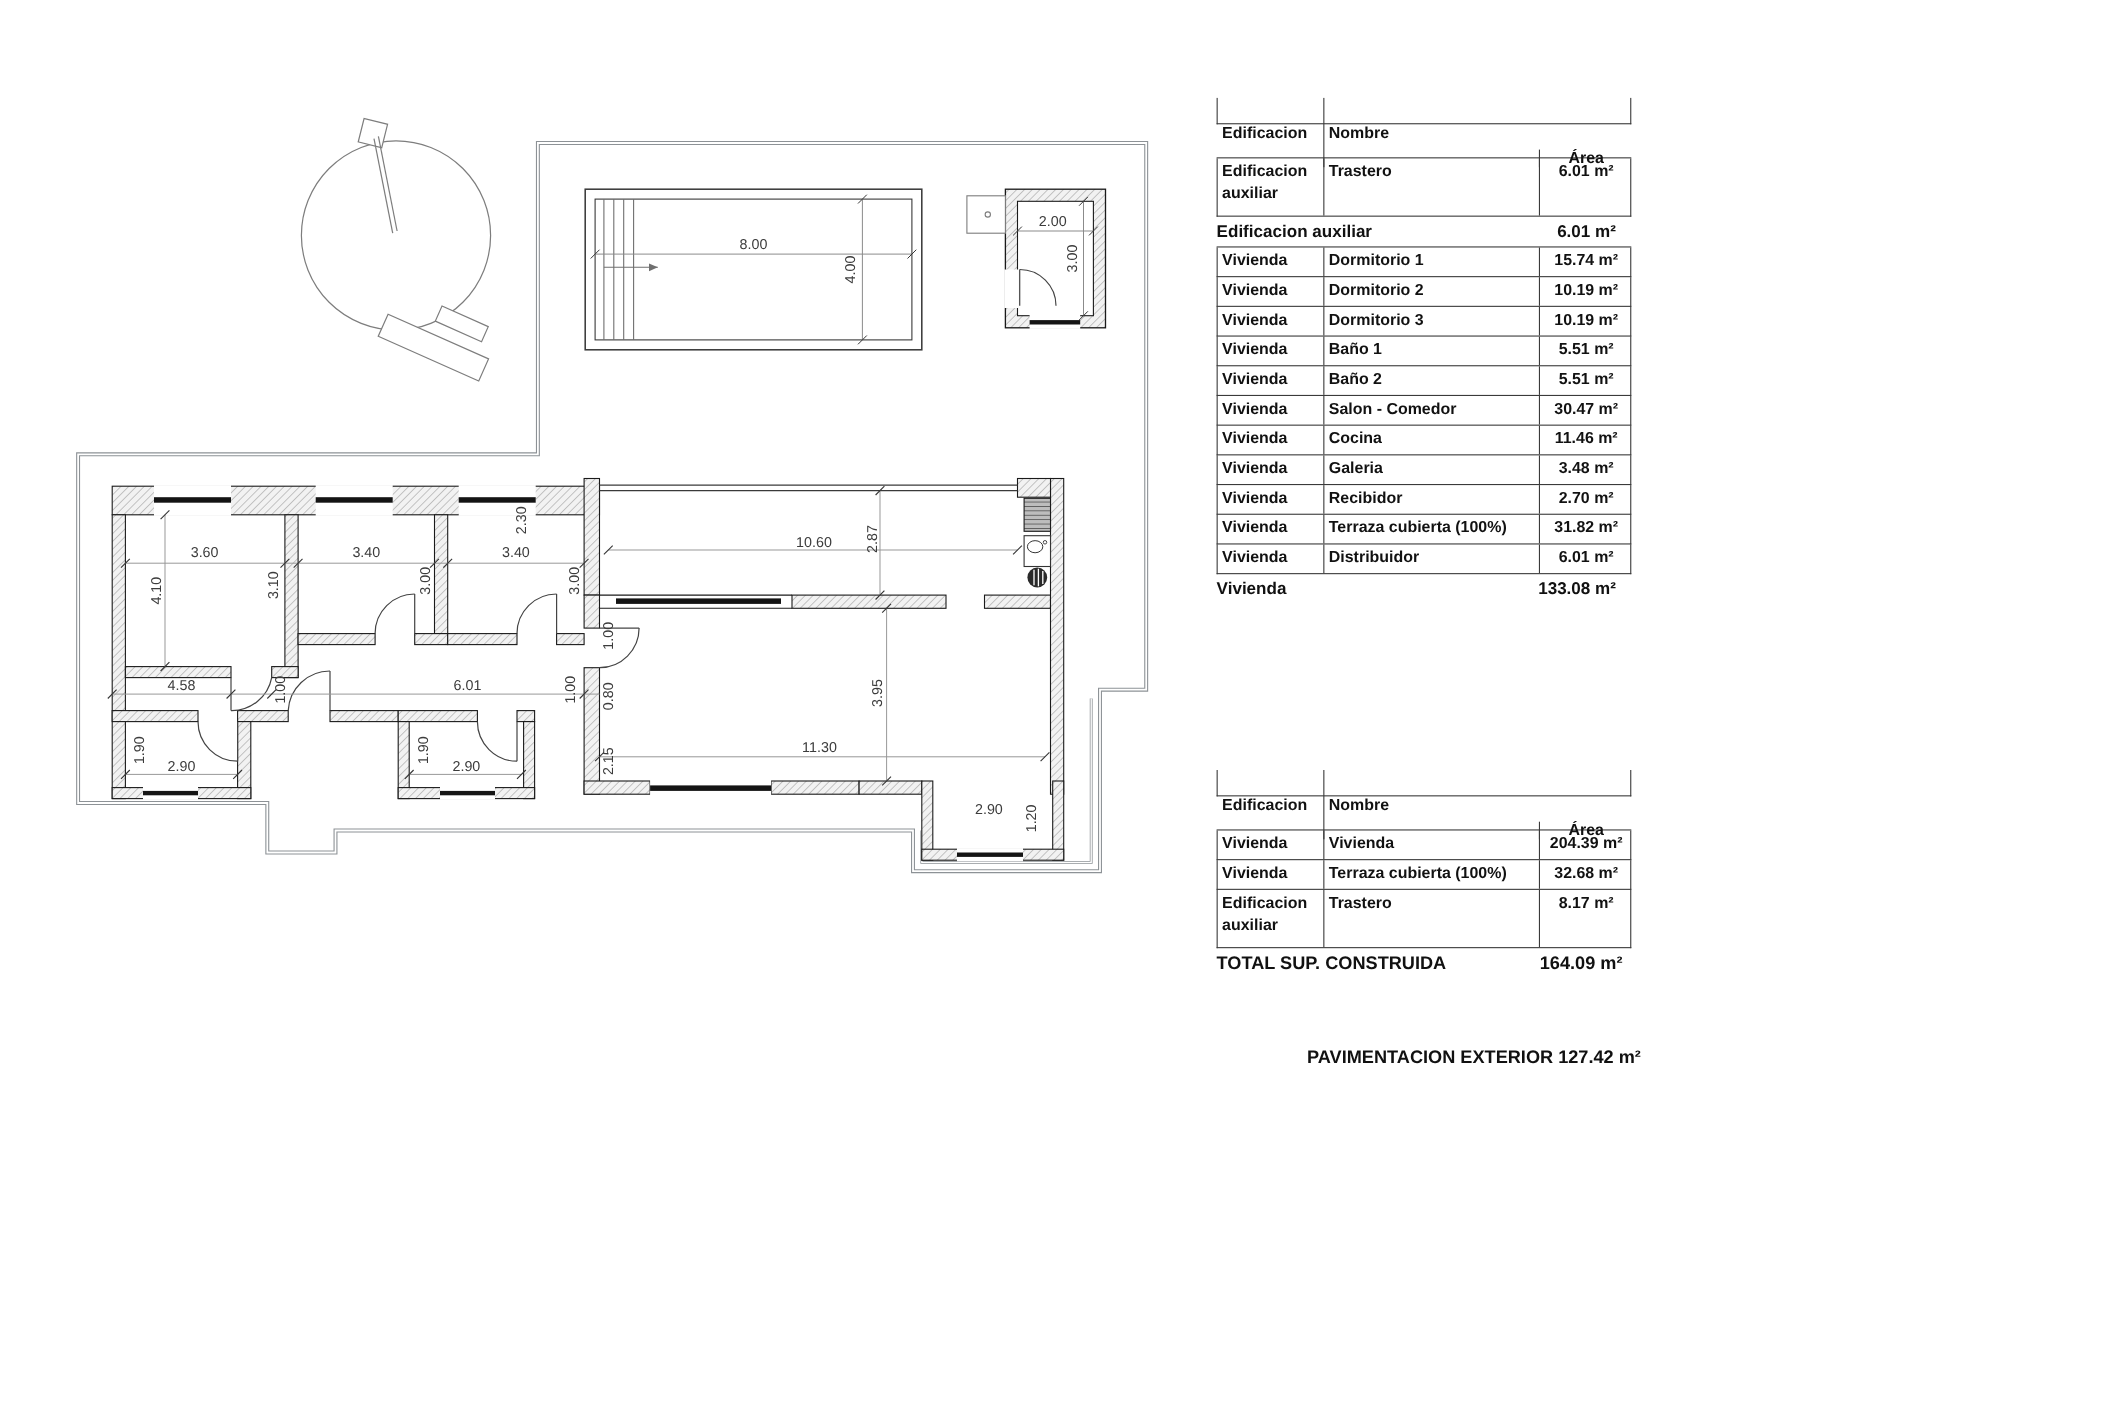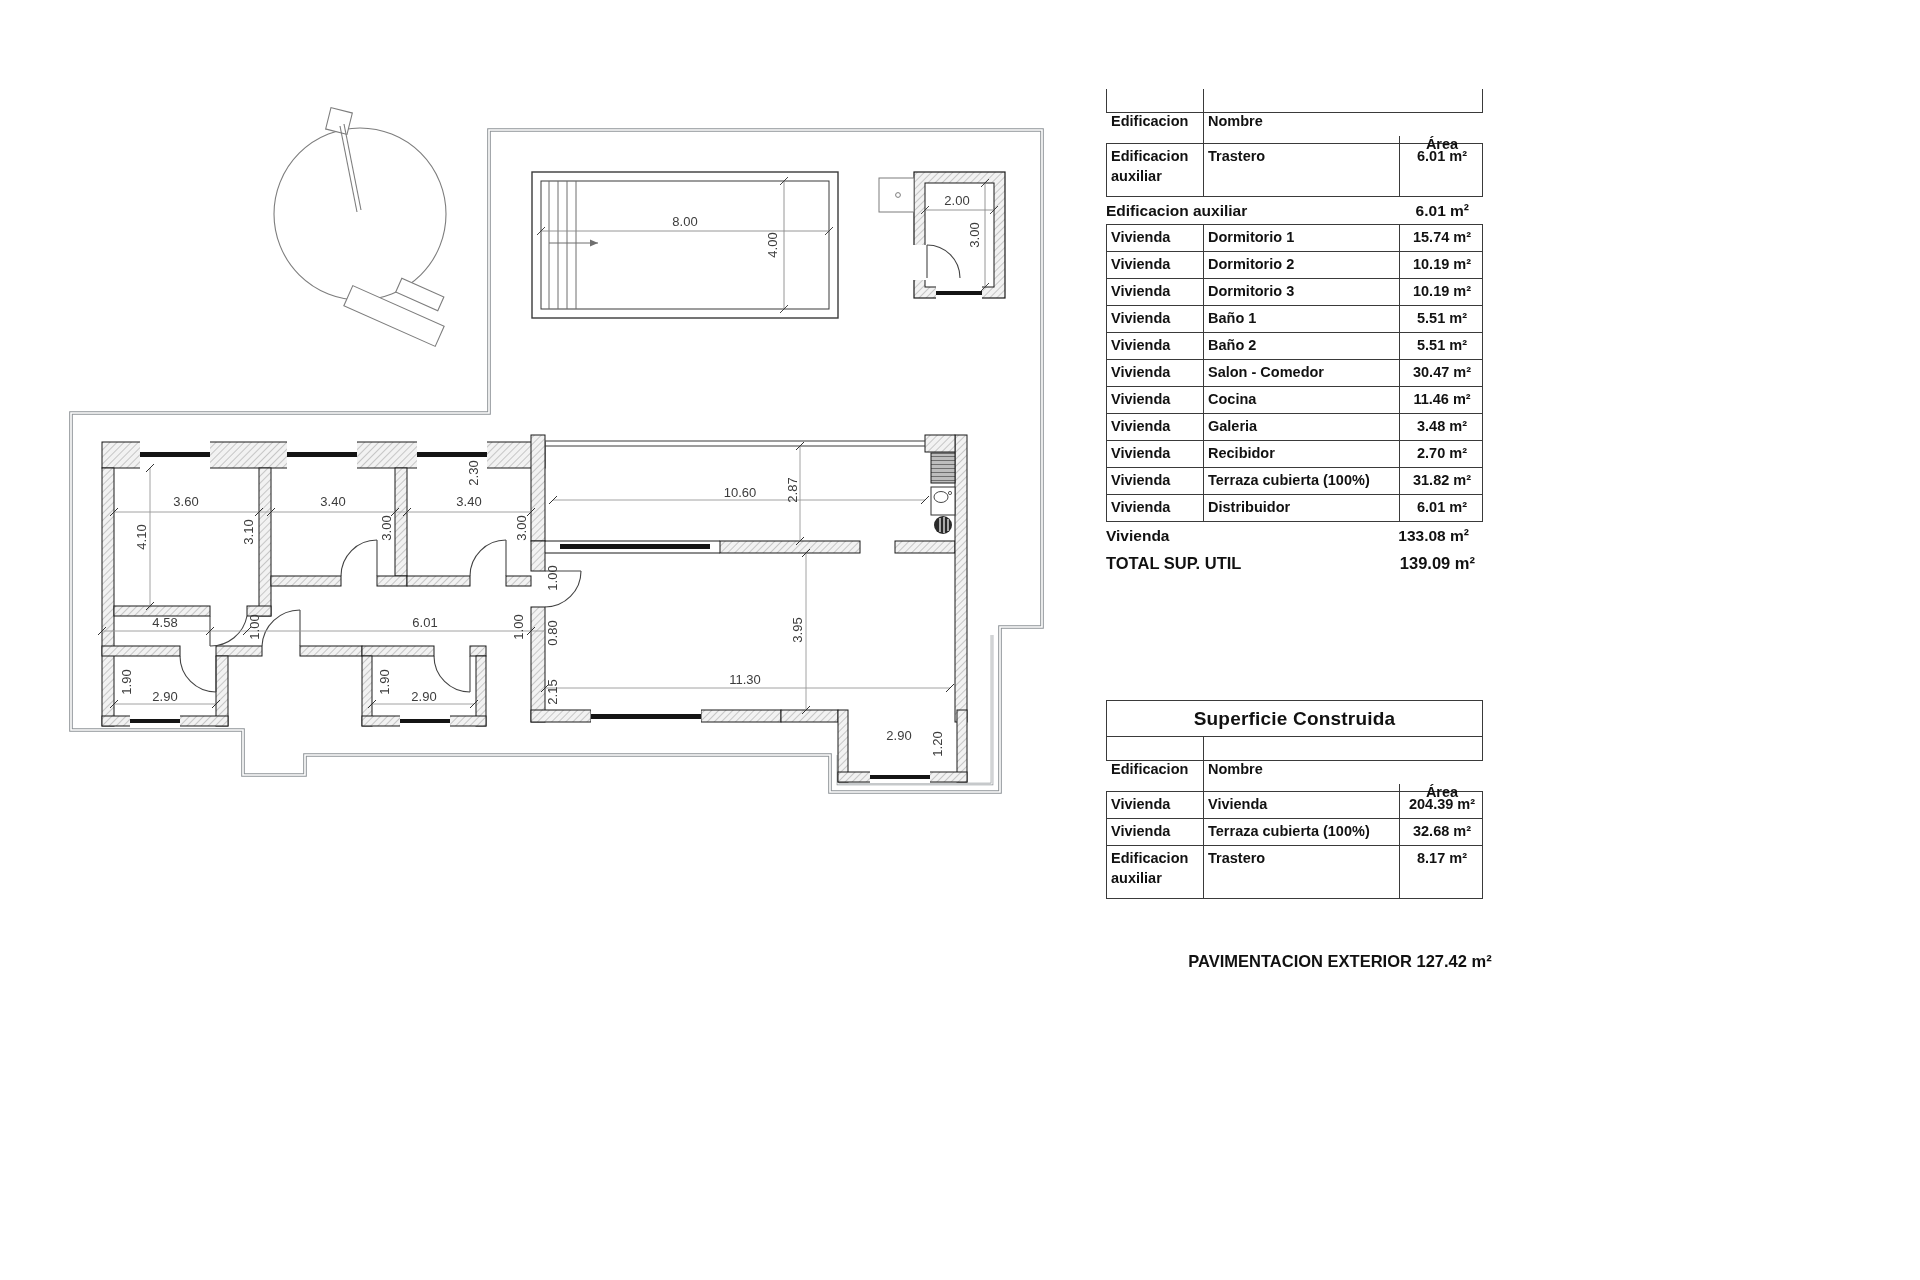--- a/index.html
+++ b/index.html
@@ -353,29 +353,24 @@
         <div class="trow">
           <div class="tc tc0">Vivienda</div>
           <div class="tc tc1">Distribuidor</div>
           <div class="tc tc2">6.01 m²</div>
         </div>
       </div>
     <div class="tsub">
       <span>Vivienda</span>
       <span>133.08 m²</span>
     </div>
-    <div class="ttotal">
-      <span>TOTAL SUP. UTIL</span>
-      <span>139.09 m²</span>
-    </div>
   </div>
 
   
   <div class="areatable" style="left:1106px;top:700px;">
-    <div class="ttitle">Superficie Construida</div>
     <div class="thead">
       <div class="hc hc1">Edificacion</div>
       <div class="hc hc2">Nombre</div>
       <div class="hc hc3">Área</div>
     </div>
     <div class="tblock">
         <div class="trow">
           <div class="tc tc0">Vivienda</div>
           <div class="tc tc1">Vivienda</div>
           <div class="tc tc2">204.39 m²</div>
@@ -384,18 +379,22 @@
           <div class="tc tc0">Vivienda</div>
           <div class="tc tc1">Terraza cubierta (100%)</div>
           <div class="tc tc2">32.68 m²</div>
         </div>
         <div class="trow tall">
           <div class="tc tc0">Edificacion auxiliar</div>
           <div class="tc tc1">Trastero</div>
           <div class="tc tc2">8.17 m²</div>
         </div>
       </div>
+    <div class="ttotal">
+      <span>TOTAL SUP. CONSTRUIDA</span>
+      <span>164.09 m²</span>
+    </div>
   </div>
 
   
   <div class="tfooter">PAVIMENTACION EXTERIOR 127.42 m²</div>
 
 </div>
 
 </body></html>

